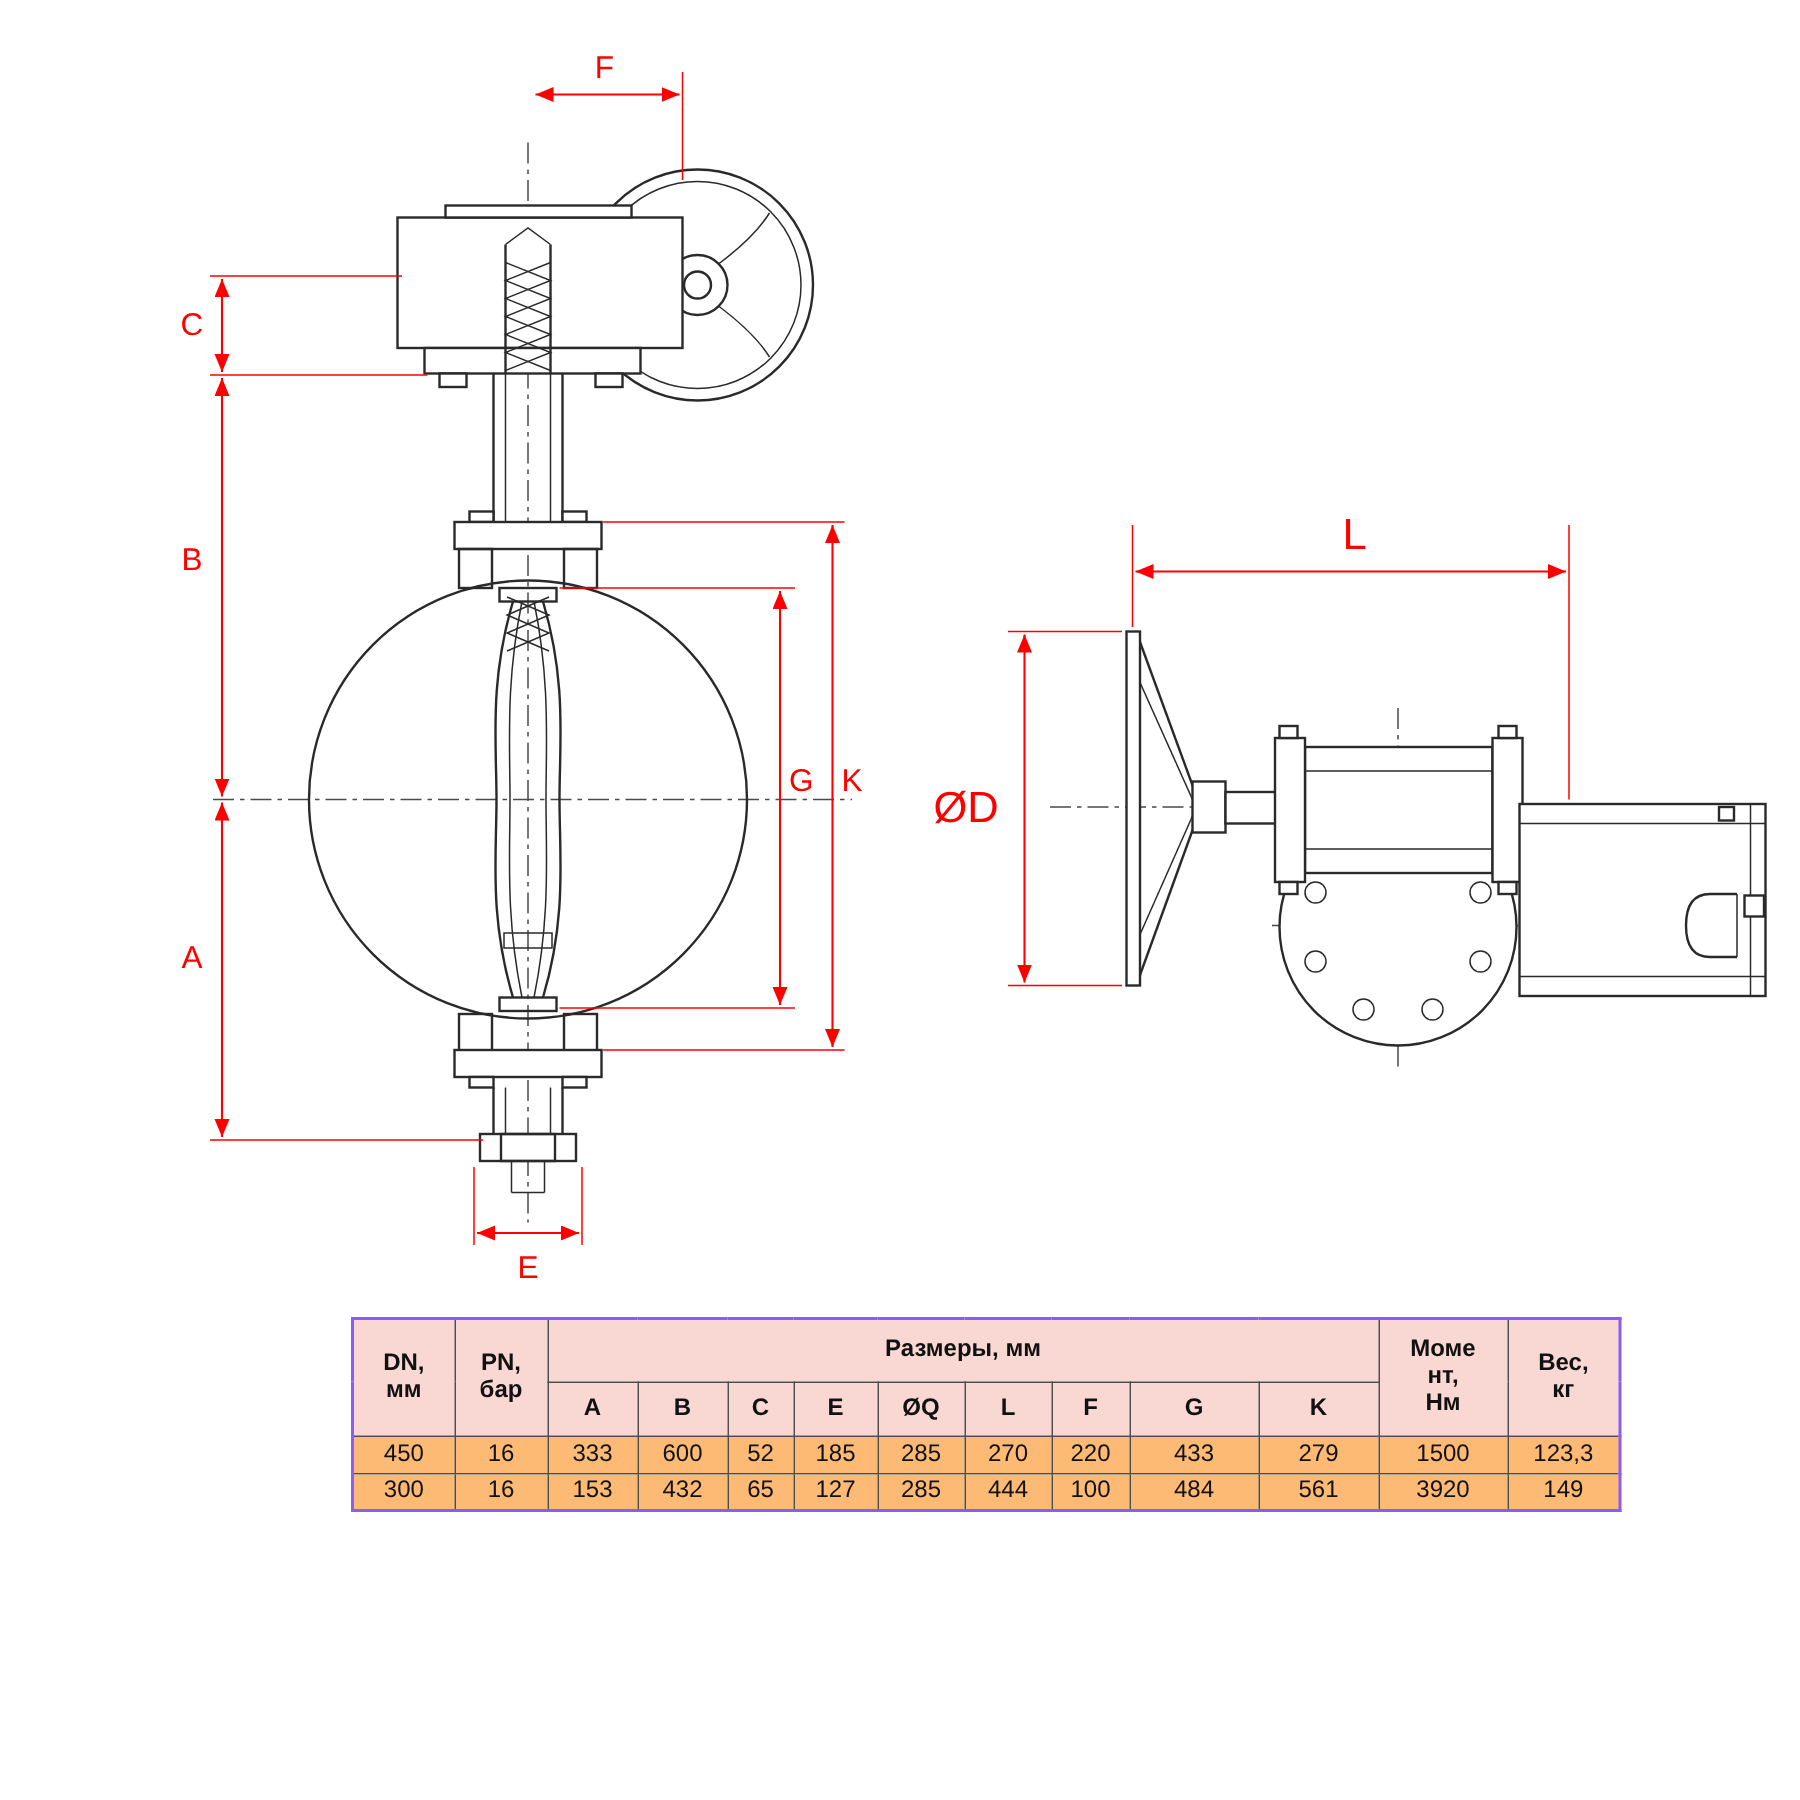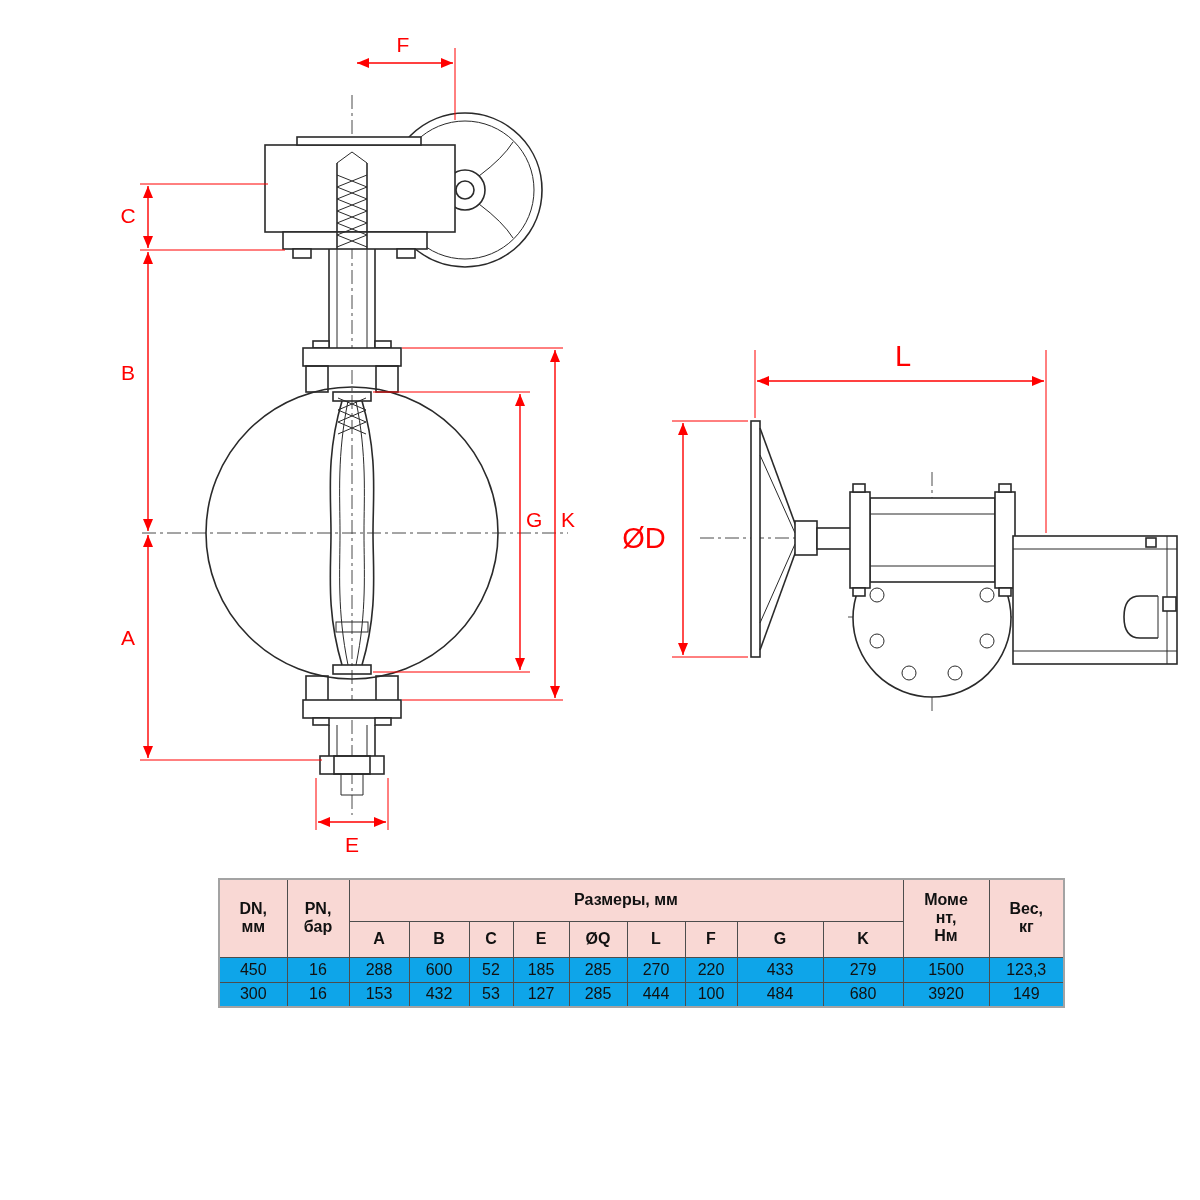--- a/index.html
+++ b/index.html
@@ -16,37 +16,37 @@
   .lnf{stroke:#2a2a2a;stroke-width:1.6;fill:#ffffff;}
   .thin{stroke-width:1;}
   .cl{stroke:#4a4a4a;stroke-width:1;stroke-dasharray:14 4 3 4;fill:none;}
   .red{stroke:#ff0000;stroke-width:1.4;fill:none;}
   .redthin{stroke:#ff0000;stroke-width:1;fill:none;}
   .dimtxt{fill:#ff0000;font-size:21px;font-family:"Liberation Sans",sans-serif;}
   .dimtxt-lg{font-size:29px;}
 
   
   .dim-table{
-    position:absolute;left:218px;top:878px;width:845px;
+    position:absolute;left:234px;top:878px;width:845px;
     border-collapse:collapse;table-layout:fixed;
-    border:2px solid #a3a3a3;
+    border:2px solid #8b5cf6;
   }
   .dim-table th,.dim-table td{
     border:1px solid #4d4d4d;
     text-align:center;vertical-align:middle;
     color:#111;padding:1px 2px;box-sizing:border-box;
     font-size:16px;overflow:hidden;
   }
   .dim-table th{
     background:#f9d8d4;font-weight:bold;
     white-space:pre-line;line-height:1.15;
   }
   .dim-table thead tr:first-child th{height:42px;}
   .dim-table thead tr:nth-child(2) th{height:36px;}
-  .dim-table tbody td{height:25px;background:#0ea5e9;}
+  .dim-table tbody td{height:25px;background:#fdba74;}
 </style>
 </head>
 <body>
 
 <div class="stage">
 
 <svg class="drawing" width="1200" height="875" viewBox="0 0 1200 875">
   <defs>
     <marker id="aR" markerWidth="13" markerHeight="11" refX="12" refY="5" orient="0" markerUnits="userSpaceOnUse">
           <path d="M0,0 L12,5 L0,10 Z" fill="#ff0000"></path>
@@ -277,43 +277,43 @@
           <th>L</th>
           <th>F</th>
           <th>G</th>
           <th>K</th>
         </tr>
   </thead>
   <tbody>
         <tr>
           <td>450</td>
           <td>16</td>
-          <td>288</td>
+          <td>333</td>
           <td>600</td>
           <td>52</td>
           <td>185</td>
           <td>285</td>
           <td>270</td>
           <td>220</td>
           <td>433</td>
           <td>279</td>
           <td>1500</td>
           <td>123,3</td>
         </tr>
         <tr>
           <td>300</td>
           <td>16</td>
           <td>153</td>
           <td>432</td>
-          <td>53</td>
+          <td>65</td>
           <td>127</td>
           <td>285</td>
           <td>444</td>
           <td>100</td>
           <td>484</td>
-          <td>680</td>
+          <td>561</td>
           <td>3920</td>
           <td>149</td>
         </tr>
       </tbody>
 </table>
 
 </div>
 
 </body></html>

